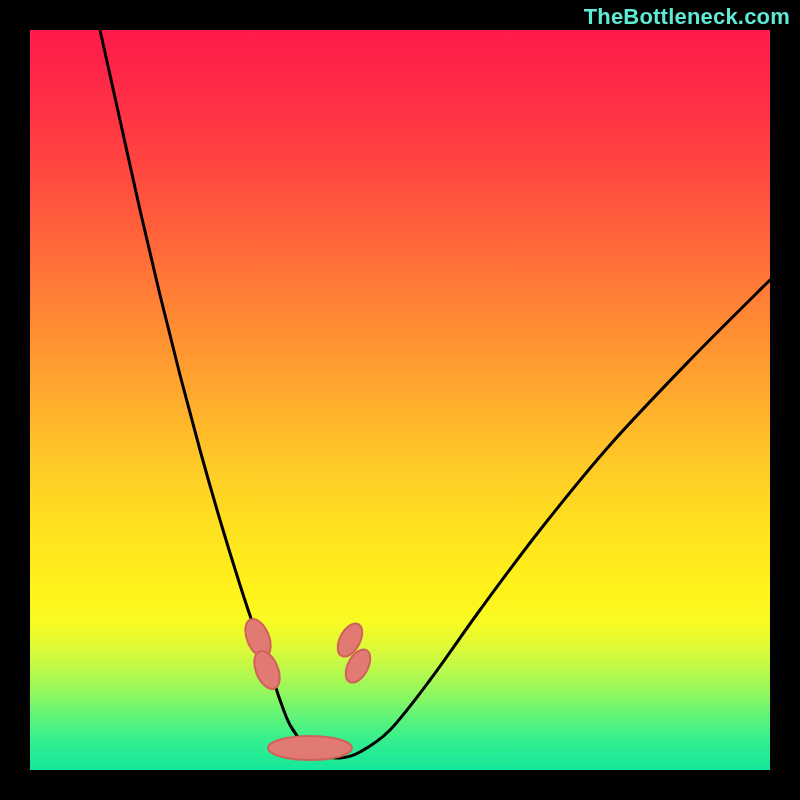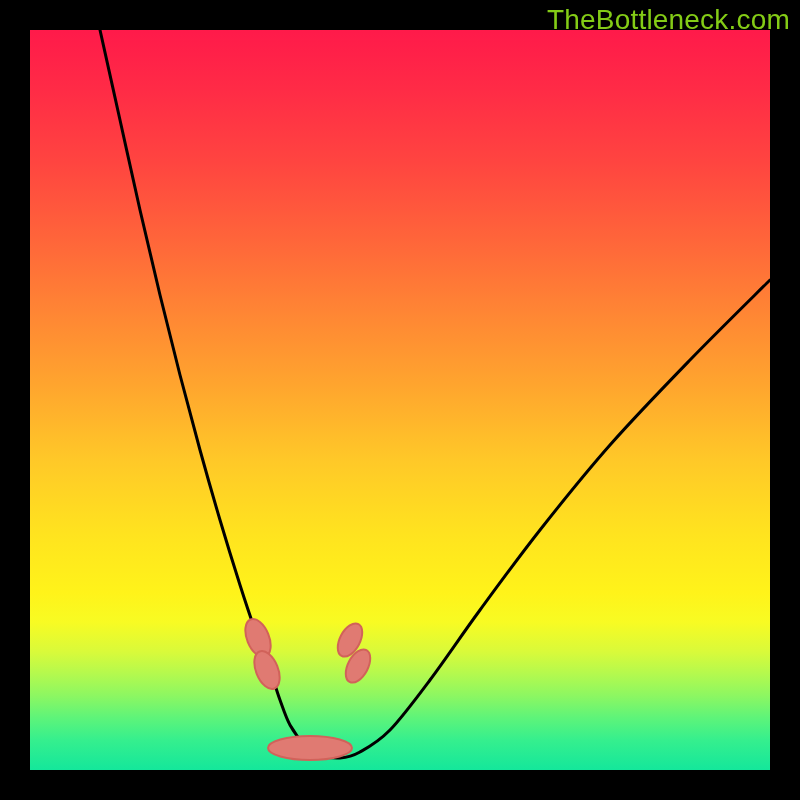--- a/index.html
+++ b/index.html
@@ -47,23 +47,23 @@
       #8cf762 90%,
       #5df47a 93%,
       #35ef8e 96%,
       #14e79b 100%
     );
   }
   .watermark {
     position: absolute;
     top: 4px;
     right: 10px;
-    color: #84cc16;
-    font-size: 28px;
-    font-weight: 400;
+    color: #5eead4;
+    font-size: 22px;
+    font-weight: 700;
     letter-spacing: 0.2px;
   }
   svg.curve {
     position: absolute;
     inset: 0;
   }
 </style>
 </head>
 <body>
 

